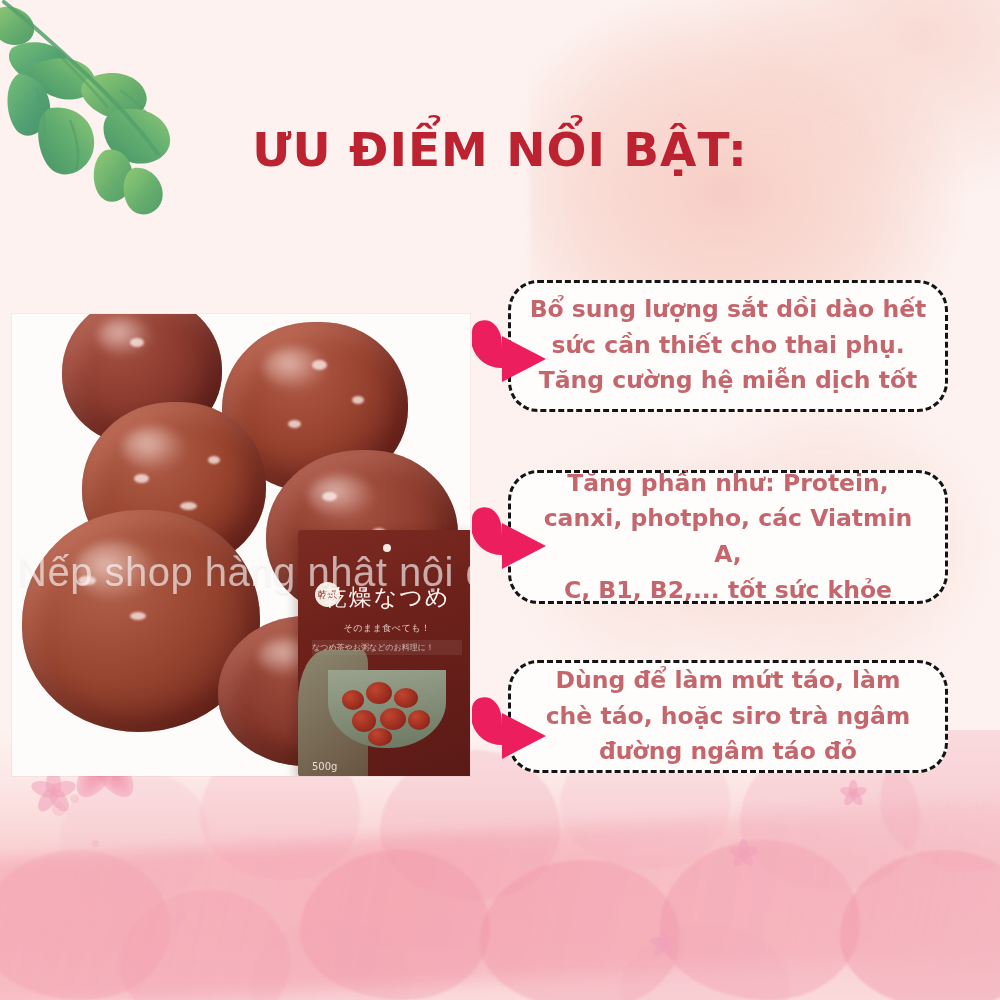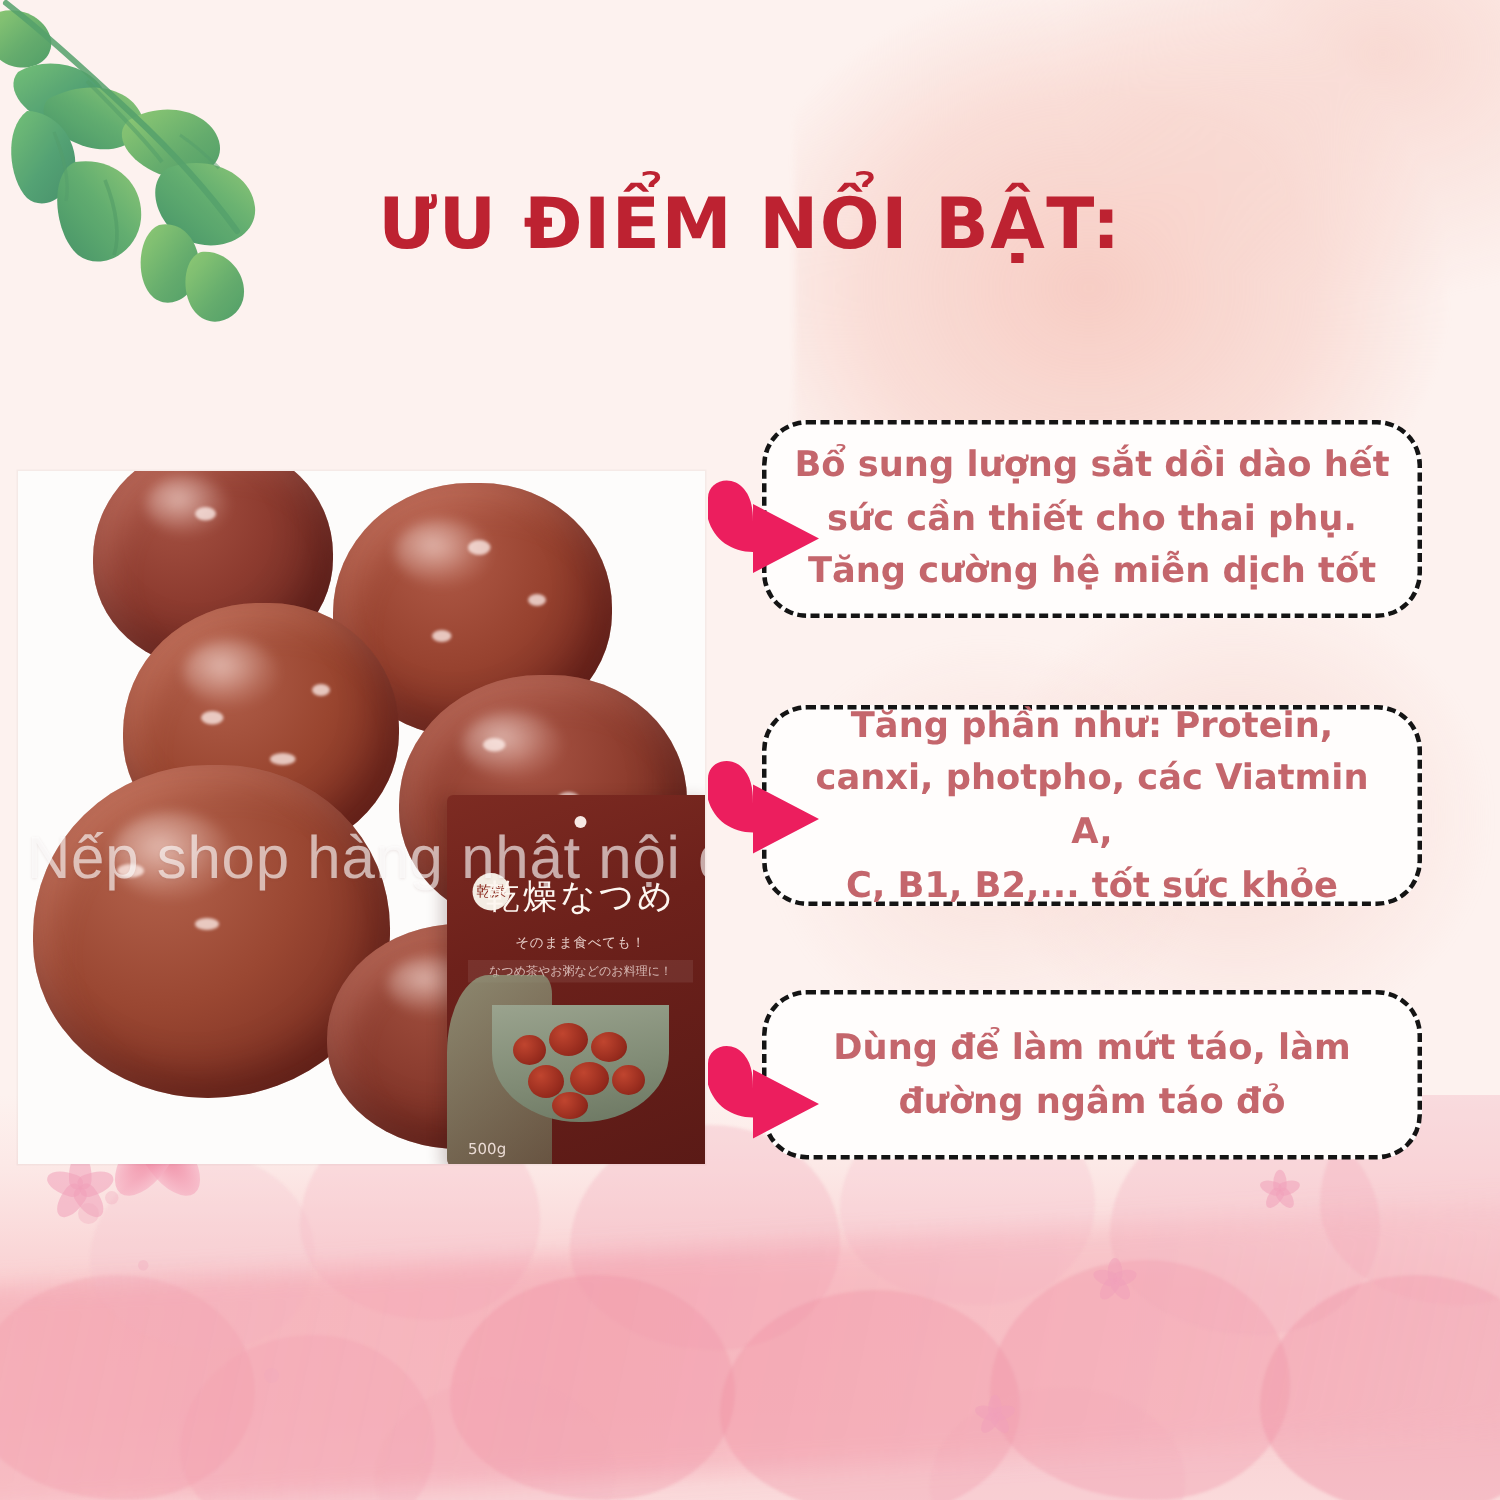--- a/index.html
+++ b/index.html
@@ -272,21 +272,21 @@
     font-size: 9px;
     color: rgba(255,240,235,0.82);
     font-family: "DejaVu Sans", sans-serif;
     letter-spacing: 0.5px;
   }
   .package-sub2 {
     position: absolute;
     left: 14px;
     top: 110px;
     right: 14px;
-    text-align: center;
+    text-align: left;
     font-size: 8px;
     color: rgba(255,240,235,0.70);
     font-family: "DejaVu Sans", sans-serif;
     background: rgba(255,255,255,0.08);
     padding: 2px 0;
   }
   .package-bowl {
     position: absolute;
     left: 30px;
     top: 140px;
@@ -536,20 +536,21 @@
   </div>
   <div class="arrow" id="arrow-2">
     <svg width="86" height="76" viewBox="0 0 86 76" xmlns="http://www.w3.org/2000/svg">
       <path d="M10 14 C10 2, 26 -2, 34 8 C40 15, 40 25, 40 31 L40 31 L40 18 L84 41 L40 64 L40 50 C26 50, 14 42, 10 28 Z" fill="#ec1e5e"></path>
     </svg>
   </div>
 
   <div class="feature" id="feature-3">
     <div class="feature-text">
       <div>Dùng để làm mứt táo, làm</div>
+      <div>chè táo, hoặc siro trà ngâm</div>
       <div>đường ngâm táo đỏ</div>
     </div>
   </div>
   <div class="arrow" id="arrow-3">
     <svg width="86" height="76" viewBox="0 0 86 76" xmlns="http://www.w3.org/2000/svg">
       <path d="M10 14 C10 2, 26 -2, 34 8 C40 15, 40 25, 40 31 L40 31 L40 18 L84 41 L40 64 L40 50 C26 50, 14 42, 10 28 Z" fill="#ec1e5e"></path>
     </svg>
   </div>
 
 </div>

